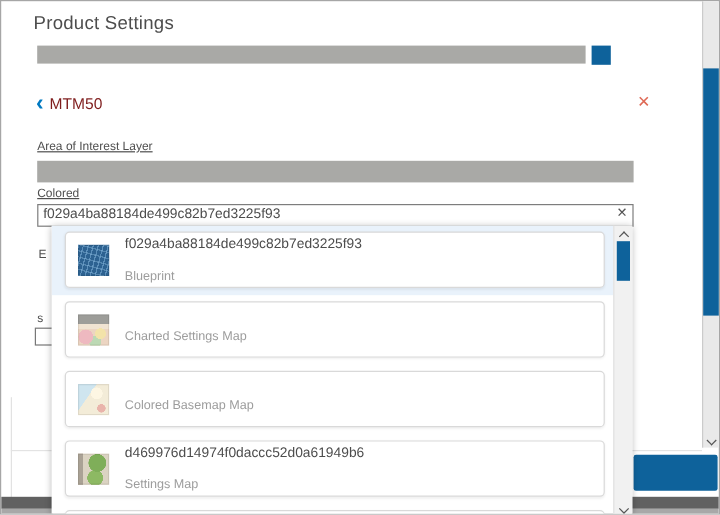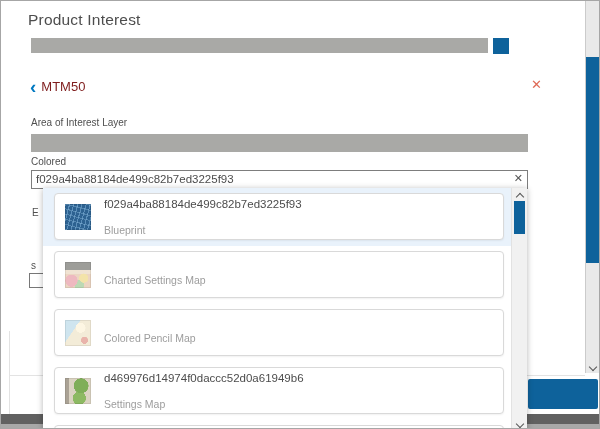--- a/index.html
+++ b/index.html
@@ -12,21 +12,21 @@
   .redact-bar{ position:absolute; background:var(--redact,#a9a9a6); }
   .bar1{ left:30px; top:37px; width:457px; height:15px; }
   .accent-square{ position:absolute; left:492px; top:37px; width:16px; height:16px; background:var(--accent,#0e629b); }
 
   .back{ position:absolute; left:29px; top:78px; display:flex; align-items:center; cursor:pointer; }
   .back-ico{ color:var(--link,#0079c1); font-size:19px; font-weight:bold; line-height:14px; margin-right:5px; }
   .back-label{ font-size:13px; color:#7f1d1d; }
   .close{ position:absolute; left:530px; top:76px; background:none; border:none; cursor:pointer;
           color:var(--close,#df6a56); font-size:13px; font-weight:300; font-family:"Liberation Sans",sans-serif; }
 
-  .flabel{ position:absolute; font-size:10px; color:#4f4f4f; }
+  .flabel{ position:absolute; font-size:10px; color:#4f4f4f;text-decoration:underline; }
   .aoi-label{ left:30px; top:116px; }
   .aoi-bar{ left:30px; top:133px; width:497px; height:18px; }
   .bm-label{ left:30px; top:155px; }
   .combobox{ position:absolute; left:30px; top:168px; width:497px; height:19px; }
   .bm-input{ width:100%; height:100%; border:1px solid #7d7d7d; font-size:11.5px; color:#4c4c4c;
              padding:0 20px 0 4px; font-family:"Liberation Sans",sans-serif; outline:none; background:#fff; }
   .clear{ position:absolute; right:5px; top:3px; font-size:11px; color:#555; cursor:pointer; line-height:12px; }
 
   .obs{ position:absolute; font-size:10px; color:#4f4f4f; z-index:0; }
   .obs-e{ left:31px; top:206px; }
@@ -95,21 +95,21 @@
       radial-gradient(circle at 62% 30%, #7fae59 0 30%, transparent 31%),
       radial-gradient(circle at 55% 78%, #8db963 0 26%, transparent 27%),
       linear-gradient(#dbd3c2, #dbd3c2);
   }
 </style>
 </head>
 <body>
 
 <div class="window">
 
-  <div class="title">Product Interest</div>
+  <div class="title">Product Settings</div>
   <div class="redact-bar bar1"></div>
   <div class="accent-square"></div>
 
   <div class="back">
     <span class="back-ico">‹</span>
     <span class="back-label">MTM50</span>
   </div>
   <button class="close"><span>✕</span></button>
 
   <label class="flabel aoi-label">Area of Interest Layer</label>
@@ -150,21 +150,21 @@
       <div class="dd-text">
         <div class="dd-name">Charted Settings Map</div>
       </div>
     </div>
   </div>
 
   <div class="dd-row">
     <div class="dd-card">
       <div class="dd-thumbimg thumb-colored-pencil"></div>
       <div class="dd-text">
-        <div class="dd-name">Colored Pencil Map</div>
+        <div class="dd-name">Colored Basemap Map</div>
       </div>
     </div>
   </div>
 
   <div class="dd-row">
     <div class="dd-card">
       <div class="dd-thumbimg thumb-community"></div>
       <div class="dd-text">
         <div class="dd-id">d469976d14974f0daccc52d0a61949b6</div>
         <div class="dd-name">Settings Map</div>

